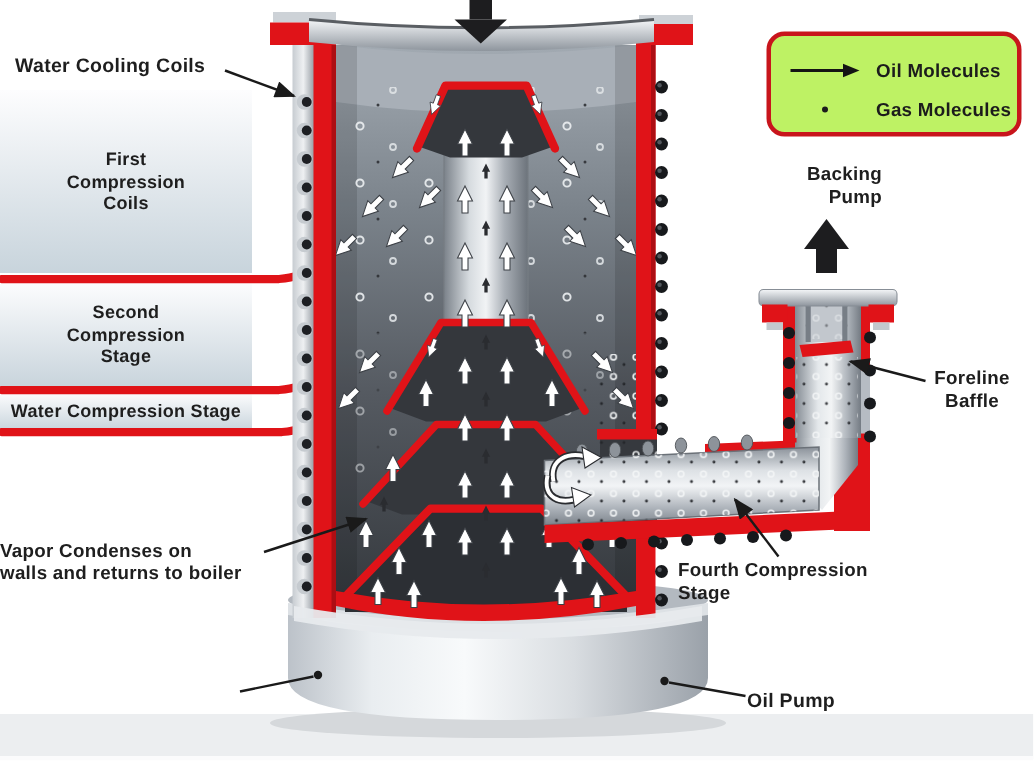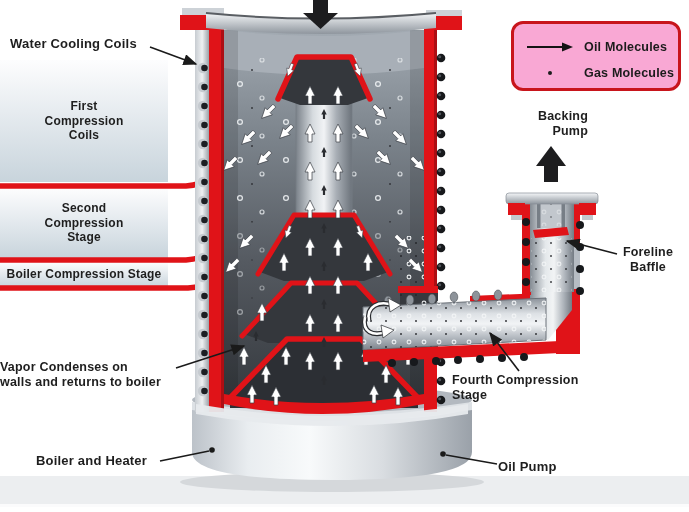--- a/index.html
+++ b/index.html
@@ -12,21 +12,21 @@
   #lbl-wcc{left:10px;top:36px;width:142px;font-size:13px;}
   #lbl-first{left:0;top:60px;width:168px;height:122px;font-size:12px;}
   #lbl-second{left:0;top:188px;width:168px;height:70px;font-size:12px;}
   #lbl-third{left:0;top:262px;width:168px;height:25px;font-size:12px;}
   #lbl-vapor{left:0;top:360px;width:184px;font-size:12.5px;}
   #lbl-boiler{left:36px;top:453px;width:140px;font-size:13px;}
   #lbl-oilpump{left:498px;top:459px;width:80px;font-size:13px;}
   #lbl-fourth{left:452px;top:373px;width:166px;text-align:left;}
   #lbl-foreline{left:608px;top:245px;width:80px;text-align:center;}
   #lbl-backing{left:508px;top:109px;width:80px;text-align:right;}
-  #legend{position:absolute;left:511px;top:21px;width:170px;height:70px;background:#f9a8d4;
+  #legend{position:absolute;left:511px;top:21px;width:170px;height:70px;background:#bef264;
           border:3px solid #c8151c;border-radius:12px;box-sizing:border-box;}
   .lrow{position:absolute;left:10px;display:flex;align-items:center;height:18px;}
   .licon{width:52px;display:flex;align-items:center;justify-content:center;}
   .ltext{font-weight:bold;font-size:12.5px;color:#1c1c1c;letter-spacing:.2px;margin-left:8px;}
   #lrow-oil{top:14px;} #lrow-gas{top:40px;}
   .gasdot{width:4px;height:4px;border-radius:50%;background:#1c1c1c;}
 </style>
 </head>
 <body>
 
@@ -414,24 +414,23 @@
   <circle cx="443" cy="454" r="2.8" fill="#1a1a1a"></circle>
 </svg>
 
 <div class="label" id="lbl-wcc">Water Cooling Coils</div>
 <div class="label ctr" id="lbl-first"><span>First
 Compression
 Coils</span></div>
 <div class="label ctr" id="lbl-second"><span>Second
 Compression
 Stage</span></div>
-<div class="label ctr" id="lbl-third"><span>Boiler Compression Stage</span></div>
+<div class="label ctr" id="lbl-third"><span>Water Compression Stage</span></div>
 <div class="label" id="lbl-vapor">Vapor Condenses on
 walls and returns to boiler</div>
-<div class="label" id="lbl-boiler">Boiler and Heater</div>
 <div class="label" id="lbl-oilpump">Oil Pump</div>
 <div class="label" id="lbl-fourth">Fourth Compression
 Stage</div>
 <div class="label" id="lbl-foreline">Foreline
 Baffle</div>
 <div class="label" id="lbl-backing">Backing
 Pump</div>
 
 <div id="legend">
   <div class="lrow" id="lrow-oil">

